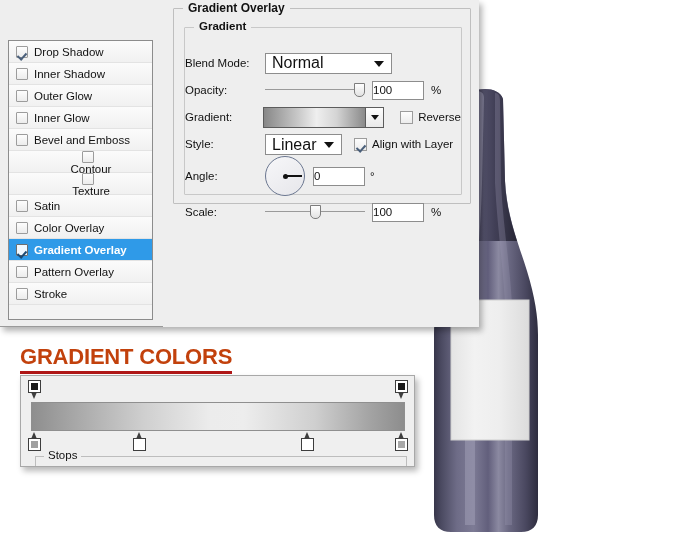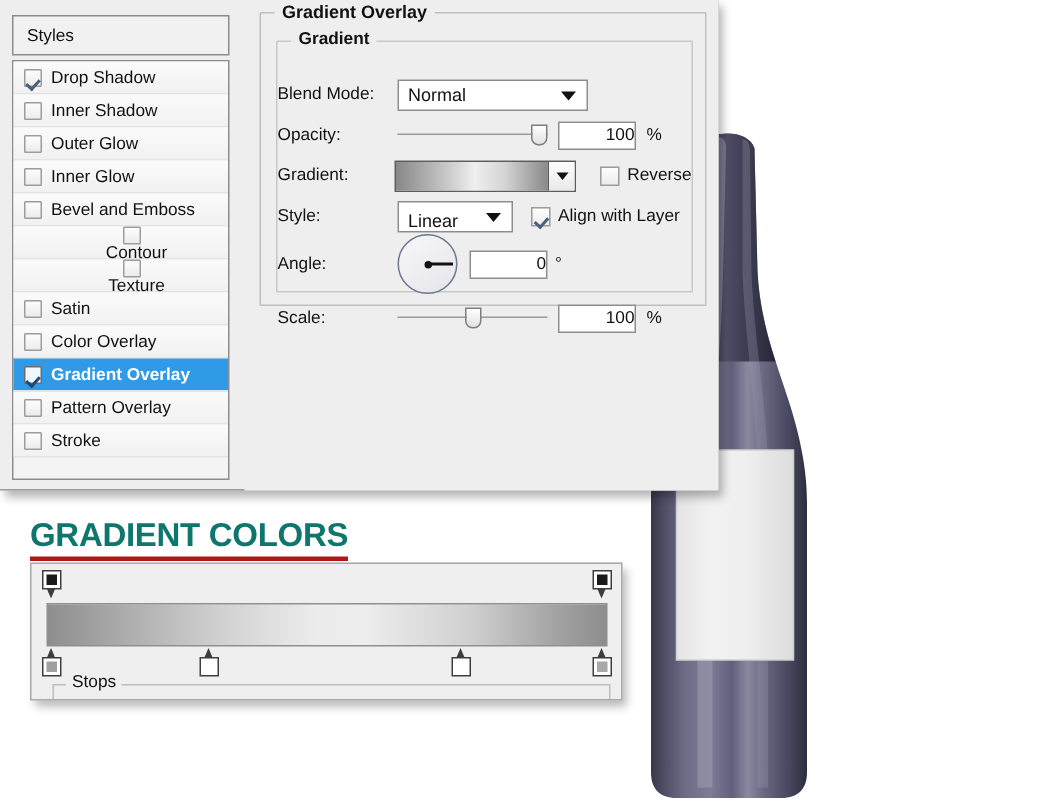--- a/index.html
+++ b/index.html
@@ -81,21 +81,21 @@
     position: absolute; left: 9px; top: -8px; background: #eeeeee;
     padding: 0 5px; font-size: 11.5px; font-weight: bold; color: #111;
   }
 
   .frow { position: absolute; display: flex; align-items: center; left: 0; width: 100%; height: 22px; }
   .flabel { width: 80px; padding-right: 6px; font-size: 11.5px; color: #111; }
 
   .sel-box {
     height: 21px; background: #fff; border: 1px solid #8d8d8d;
     display: flex; align-items: center; position: relative;
-    font-size: 12px; color: #111; padding-left: 6px;
+    font-size: 16px; color: #111; padding-left: 6px;
   }
   .arrow-dn {
     position: absolute; right: 7px; top: 50%; margin-top: -2px;
     width: 0; height: 0; border-left: 5px solid transparent;
     border-right: 5px solid transparent; border-top: 6px solid #111;
   }
 
   .slider { position: relative; height: 16px; }
   .slider .track {
     position: absolute; left: 0; top: 7px; width: 100%; height: 1px;
@@ -103,21 +103,21 @@
   }
   .slider .thumb {
     position: absolute; top: 1px; width: 11px; height: 14px;
     background: linear-gradient(#fefefe,#e2e2e2);
     border: 1px solid #7d7d7d; border-radius: 0 0 5px 5px;
   }
 
   .numbox {
     height: 19px; background: #fff; border: 1px solid #8d8d8d;
     font-size: 11.5px; color: #111; display: flex; align-items: center;
-    justify-content: flex-end; padding-bottom: 1px;
+    justify-content: flex-start; padding-bottom: 1px;
   }
   .unit { font-size: 11.5px; color: #111; margin-left: 7px; }
 
   .grad-swatch-wrap {
     height: 21px; border: 1px solid #5c5c5c; background: #fff;
     display: flex; align-items: stretch; position: relative;
   }
   .grad-swatch {
     flex: 1;
     background: linear-gradient(to right,#878787 0%,#9b9b9b 10%,#c9c9c9 34%,#efefef 52%,#d4d4d4 72%,#a9a9a9 88%,#8a8a8a 100%);
@@ -160,21 +160,21 @@
   .grad-editor {
     position: absolute; left: 20px; top: 375px;
     width: 395px; height: 92px;
     background: #efefef;
     border: 1px solid #a8a8a8;
     box-shadow: 3px 4px 6px rgba(0,0,0,0.28);
     overflow: hidden;
   }
   .ge-title {
     position: absolute; left: 20px; top: 344px;
-    font-size: 22px; font-weight: bold; color: #0f766e;
+    font-size: 22px; font-weight: bold; color: #c2410c;
     letter-spacing: -0.2px;
     border-bottom: 3px solid #b01717; padding-bottom: 1px;
   }
   .ge-bar {
     position: absolute; left: 10px; top: 26px; width: 374px; height: 29px;
     border: 1px solid #8f8f8f;
     background:
       linear-gradient(to right,#8e8e8e 0%,#a2a2a2 9%,#cfcfcf 30%,#ececec 48%,#ededed 57%,#cfcfcf 76%,#a3a3a3 91%,#8d8d8d 100%);
   }
   .stop-top {
@@ -274,23 +274,20 @@
                C 88 140, 95 180, 97 220 L 97 440
                L 90 440 L 90 220 C 88 180, 82 140, 80 98 Z" fill="#9b99b2" opacity="0.30"></path>
 
       <rect x="36" y="215" width="78" height="140" fill="url(#labelGrad)" stroke="#cfcfcf" stroke-width="1"></rect>
     </svg>
   </div>
 
   <div class="dialog">
 
     <div class="styles-col">
-      <div class="styles-header">
-        <span>Styles</span>
-      </div>
       <div class="styles-list">
         <div id="style-rows">
             <div class="style-row">
               <span class="cb on"></span>
               <span>Drop Shadow</span>
             </div>
             <div class="style-row">
               <span class="cb"></span>
               <span>Inner Shadow</span>
             </div>

